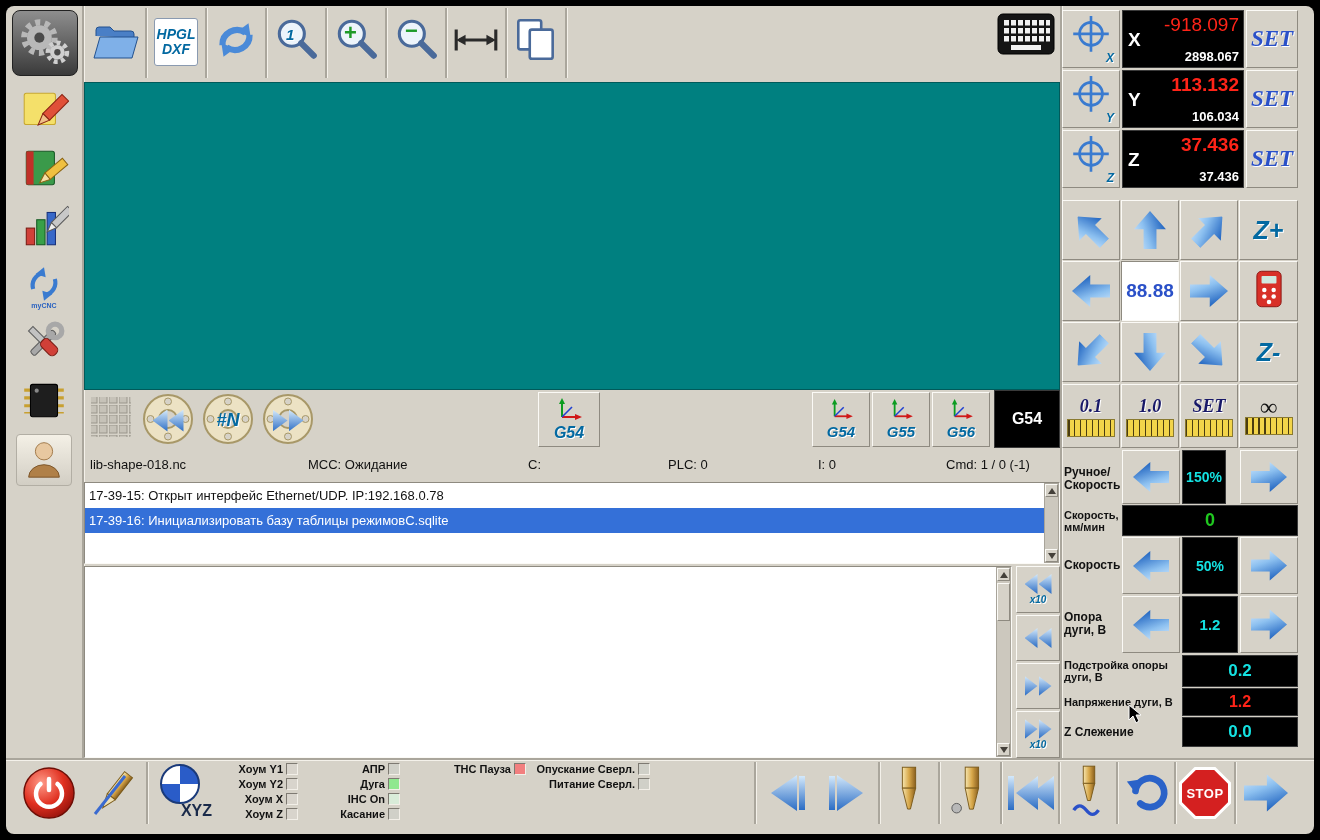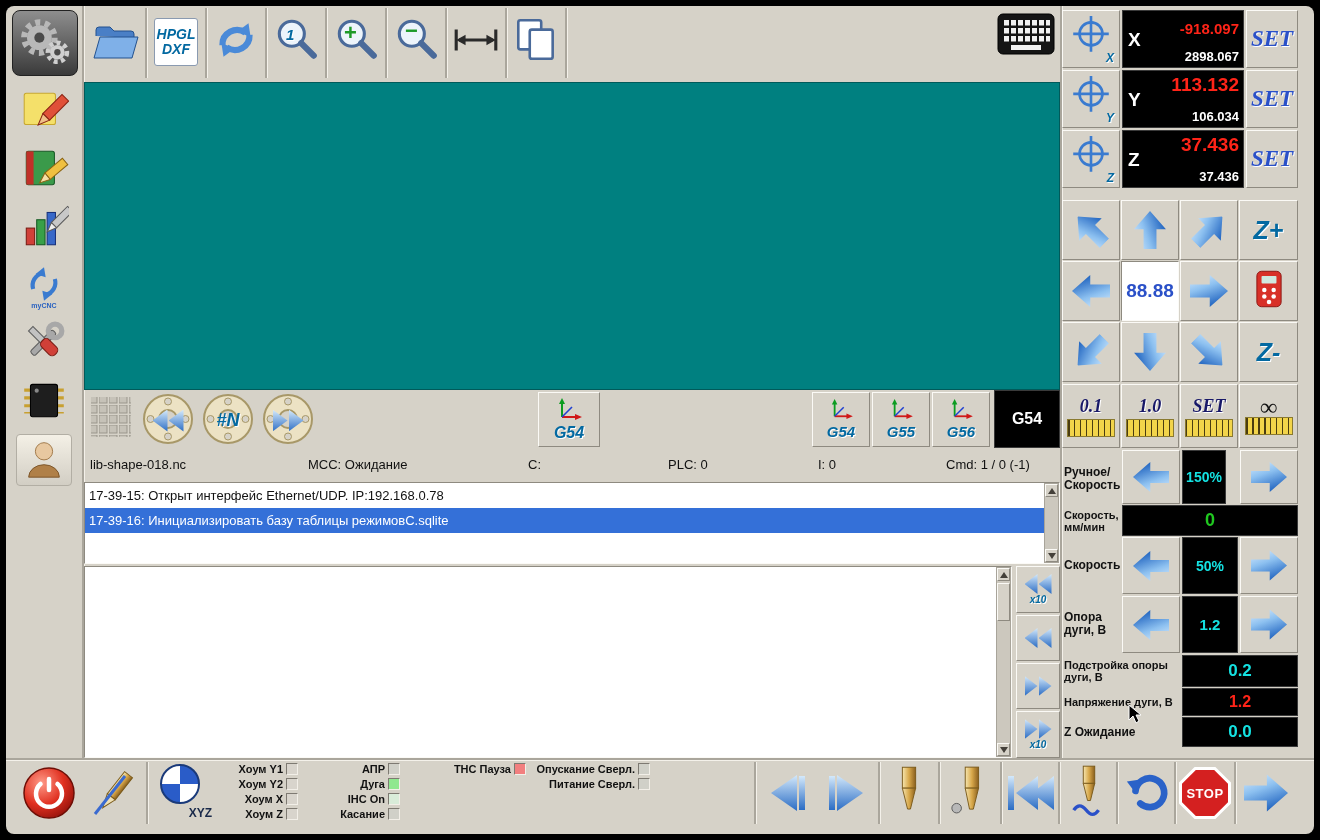--- a/index.html
+++ b/index.html
@@ -446,21 +446,21 @@
       <svg viewBox="0 0 44 44" width="46" height="46">
         <circle cx="22" cy="19" r="11" fill="none" stroke="#3a7bd0" stroke-width="2.5"></circle>
         <line x1="22" y1="2" x2="22" y2="36" stroke="#3a7bd0" stroke-width="2.5"></line>
         <line x1="5" y1="19" x2="39" y2="19" stroke="#3a7bd0" stroke-width="2.5"></line>
       </svg>
     </span>
     <span class="gtext" style="position:absolute;right:5px;bottom:2px;font-size:12px">X</span>
   </div>
   <div class="a blk" style="left:1116px;top:4px;width:122px;height:58px">
     <span style="position:absolute;left:5px;top:18px;font-size:19px;font-weight:bold">X</span>
-    <span class="redv" style="position:absolute;right:4px;top:9px;font-size:15px;font-weight:bold">-918.097</span>
+    <span class="redv" style="position:absolute;right:4px;top:3px;font-size:19px;font-weight:normal">-918.097</span>
     <span style="position:absolute;right:4px;bottom:3px;font-size:13px;font-weight:bold">2898.067</span>
   </div>
   <div class="a btn setfont" style="left:1240px;top:4px;width:52px;height:58px;font-size:23px">SET</div>
 
   <div class="a btn" style="left:1056px;top:64px;width:58px;height:58px;position:absolute">
     <span>
       <svg viewBox="0 0 44 44" width="46" height="46">
         <circle cx="22" cy="19" r="11" fill="none" stroke="#3a7bd0" stroke-width="2.5"></circle>
         <line x1="22" y1="2" x2="22" y2="36" stroke="#3a7bd0" stroke-width="2.5"></line>
         <line x1="5" y1="19" x2="39" y2="19" stroke="#3a7bd0" stroke-width="2.5"></line>
@@ -598,21 +598,21 @@
       <span class="lbl2">дуги, В</span>
   </div>
   <div class="a blk ic teal" style="left:1176px;top:649px;width:116px;height:32px;font-weight:bold;font-size:17px">0.2</div>
 
   <div class="a" style="left:1058px;top:682px;width:118px;height:28px;display:flex;align-items:center">
     <span class="lbl2">Напряжение дуги, В</span>
   </div>
   <div class="a blk ic redv" style="left:1176px;top:682px;width:116px;height:28px;font-weight:bold;font-size:16px">1.2</div>
 
   <div class="a" style="left:1058px;top:711px;width:118px;height:30px;display:flex;align-items:center">
-    <span class="lbl">Z Ожидание</span>
+    <span class="lbl">Z Слежение</span>
   </div>
   <div class="a blk ic teal" style="left:1176px;top:711px;width:116px;height:30px;font-weight:bold;font-size:17px">0.0</div>
 
   <div class="a" style="left:1122px;top:698px;z-index:50">
     <svg width="14" height="20" viewBox="0 0 14 20">
         <polygon points="1,1 1,16 5,12 8,19 11,17 8,11 13,11" fill="#000" stroke="#fff" stroke-width="1"></polygon>
       </svg>
   </div>
 
   <div class="a gh" style="left:0;top:752px;width:1308px"></div>
@@ -636,21 +636,21 @@
         </g>
         <line x1="6" y1="52" x2="36" y2="14" stroke="#3a6ad0" stroke-width="3"></line>
       </svg>
     </span>
   </div>
 
   <div class="a gv" style="left:140px;top:756px;height:62px"></div>
 
   <div class="a" style="left:148px;top:756px;width:60px;height:62px">
     <span class="a" style="left:6px;top:2px;width:40px;height:40px;border-radius:50%;border:2px solid #1a3a7a;background:conic-gradient(#2a5cc8 0 90deg,#fff 90deg 180deg,#2a5cc8 180deg 270deg,#fff 270deg 360deg)"></span>
-    <span class="a" style="right:2px;bottom:4px;font-size:12px;font-weight:bold;color:#1a2a4a">XYZ</span>
+    <span class="a" style="right:2px;bottom:4px;font-size:16px;font-weight:bold;color:#1a2a4a">XYZ</span>
   </div>
 
   <div class="a" style="left:200px;top:757px;width:92px">
     <div class="swrow">
         <span class="lbl2">Хоум Y1</span>
         <span class="chk" style="background: rgb(216, 212, 204);"></span>
       </div>
     <div class="swrow">
         <span class="lbl2">Хоум Y2</span>
         <span class="chk" style="background: rgb(216, 212, 204);"></span>

